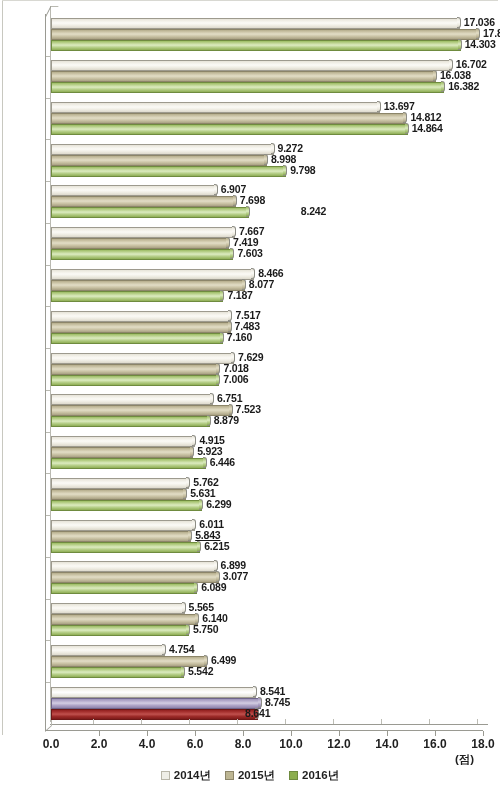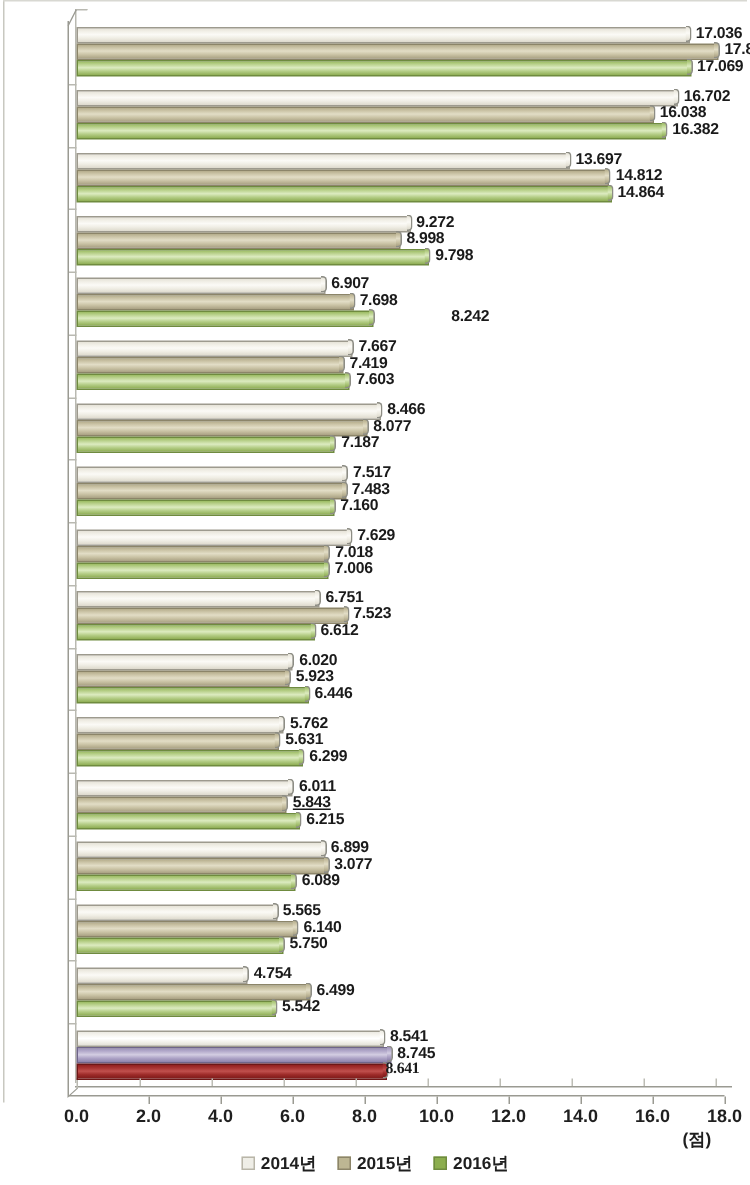--- a/index.html
+++ b/index.html
@@ -300,21 +300,21 @@
         <div class="bar-value" style="left: 412.864px;">17.036</div>
       </div>
       <div class="bar-row" style="top: 23.3824px; left: 6px;">
         <div class="bar s2015" title="2015년 경기 17.831" style="width: 427.944px;"></div>
         <div class="bar-cap s2015" style="left: 424.944px;"></div>
         <div class="bar-value" style="left: 431.944px;">17.831</div>
       </div>
       <div class="bar-row" style="top: 34.3824px; left: 6px;">
         <div class="bar s2016" title="2016년 경기 17.069" style="width: 409.656px;"></div>
         <div class="bar-cap s2016" style="left: 406.656px;"></div>
-        <div class="bar-value" style="left: 413.656px;">17.069</div>
+        <div class="bar-value" style="left: 413.656px;">14.303</div>
       </div>
       <div class="vaxis-tick" style="top: 49.7647px;"></div>
       <div class="bar-row" style="top: 54.1471px; left: 6px;">
         <div class="bar s2014" title="2014년 서울 16.702" style="width: 400.848px;"></div>
         <div class="bar-cap s2014" style="left: 397.848px;"></div>
         <div class="bar-value" style="left: 404.848px;">16.702</div>
       </div>
       <div class="bar-row" style="top: 65.1471px; left: 6px;">
         <div class="bar s2015" title="2015년 서울 16.038" style="width: 384.912px;"></div>
         <div class="bar-cap s2015" style="left: 381.912px;"></div>
@@ -444,27 +444,27 @@
         <div class="bar-value" style="left: 166.024px;">6.751</div>
       </div>
       <div class="bar-row" style="top: 399.265px; left: 6px;">
         <div class="bar s2015" title="2015년 대구 7.523" style="width: 180.552px;"></div>
         <div class="bar-cap s2015" style="left: 177.552px;"></div>
         <div class="bar-value" style="left: 184.552px;">7.523</div>
       </div>
       <div class="bar-row" style="top: 410.265px; left: 6px;">
         <div class="bar s2016" title="2016년 대구 6.612" style="width: 158.688px;"></div>
         <div class="bar-cap s2016" style="left: 155.688px;"></div>
-        <div class="bar-value" style="left: 162.688px;">6.612</div>
+        <div class="bar-value" style="left: 162.688px;">8.879</div>
       </div>
       <div class="vaxis-tick" style="top: 425.647px;"></div>
       <div class="bar-row" style="top: 430.029px; left: 6px;">
         <div class="bar s2014" title="2014년 제주 6.020" style="width: 144.48px;"></div>
         <div class="bar-cap s2014" style="left: 141.48px;"></div>
-        <div class="bar-value" style="left: 148.48px;">6.020</div>
+        <div class="bar-value" style="left: 148.48px;">4.915</div>
       </div>
       <div class="bar-row" style="top: 441.029px; left: 6px;">
         <div class="bar s2015" title="2015년 제주 5.923" style="width: 142.152px;"></div>
         <div class="bar-cap s2015" style="left: 139.152px;"></div>
         <div class="bar-value" style="left: 146.152px;">5.923</div>
       </div>
       <div class="bar-row" style="top: 452.029px; left: 6px;">
         <div class="bar s2016" title="2016년 제주 6.446" style="width: 154.704px;"></div>
         <div class="bar-cap s2016" style="left: 151.704px;"></div>
         <div class="bar-value" style="left: 158.704px;">6.446</div>
@@ -556,21 +556,21 @@
         <div class="bar-value" style="left: 208.984px;">8.541</div>
       </div>
       <div class="bar-row" style="top: 691.618px; left: 6px;">
         <div class="bar avg2015" title="2015년 평균 8.745" style="width: 209.88px;"></div>
         <div class="bar-cap avg2015" style="left: 206.88px;"></div>
         <div class="bar-value" style="left: 213.88px;">8.745</div>
       </div>
       <div class="bar-row" style="top: 702.618px; left: 6px;">
         <div class="bar avg2016" title="2016년 평균 8.641" style="width: 207.384px;"></div>
         <div class="bar-cap avg2016" style="left: 204.384px;"></div>
-        <div class="bar-value" style="left: 206px; font-family: Liberation Serif, serif;">8.641</div>
+        <div class="bar-value" style="left: 194px;">8.641</div>
       </div>
       <div class="xtick" style="left: 54px;"></div>
       <div class="xtick-back" style="left: 48px;"></div>
       <div class="xtick" style="left: 102px;"></div>
       <div class="xtick-back" style="left: 96px;"></div>
       <div class="xtick" style="left: 150px;"></div>
       <div class="xtick-back" style="left: 144px;"></div>
       <div class="xtick" style="left: 198px;"></div>
       <div class="xtick-back" style="left: 192px;"></div>
       <div class="xtick" style="left: 246px;"></div>

